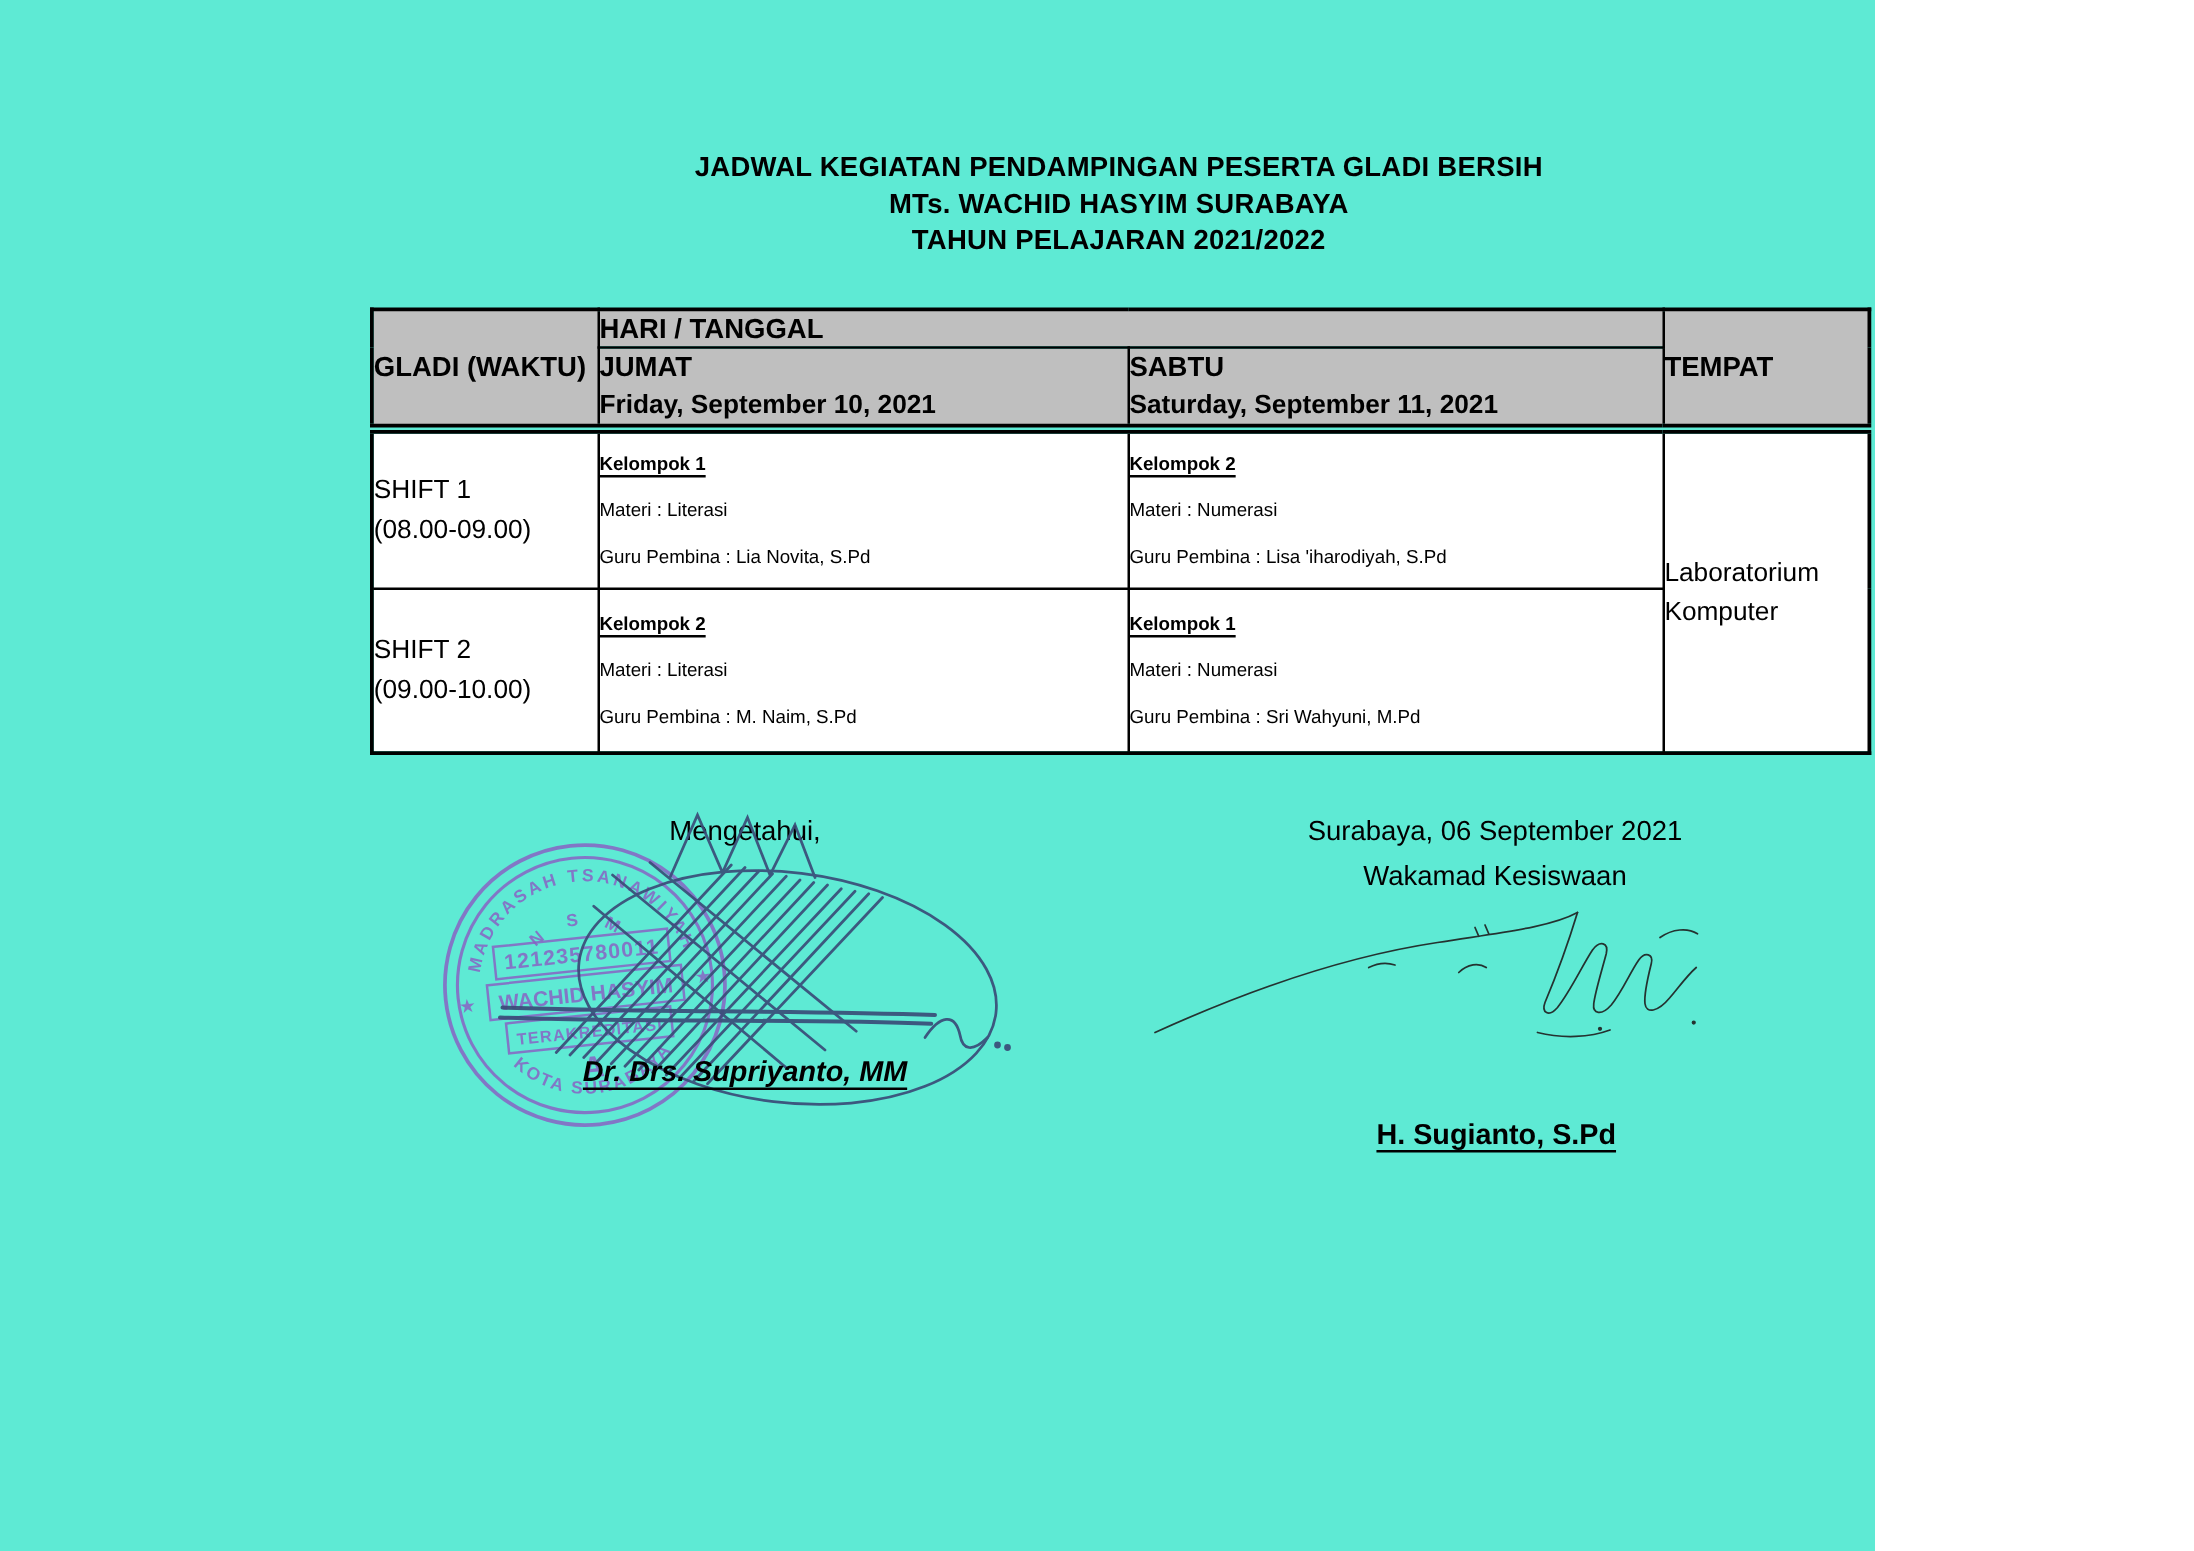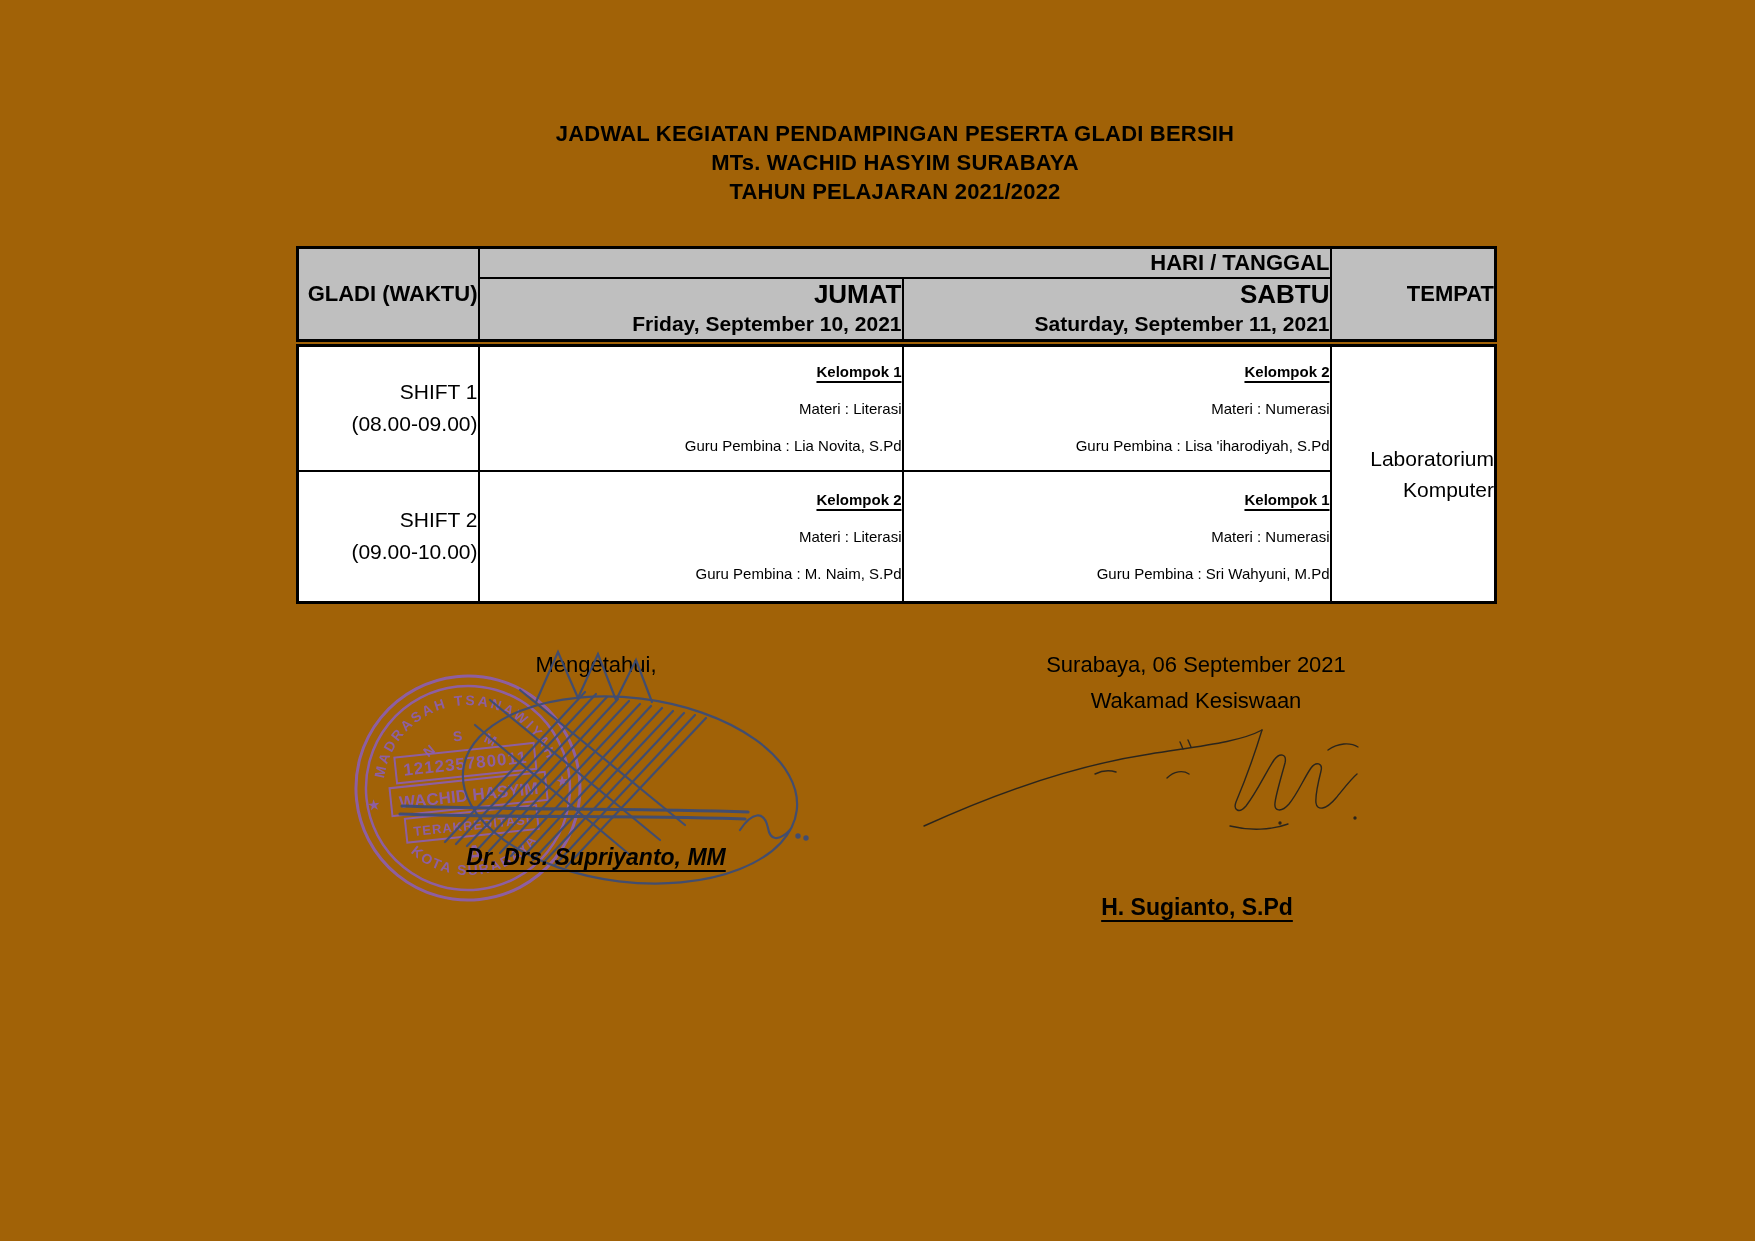--- a/index.html
+++ b/index.html
@@ -3,45 +3,45 @@
 <meta charset="utf-8">
 <style>
   * { box-sizing: border-box; }
   html,body { margin:0; padding:0; }
   body {
     width:1755px; height:1241px;
     background:#ffffff;
     font-family:"Liberation Sans", sans-serif;
     color:#000;
   }
-  .page { position:relative; width:1755px; height:1241px; overflow:hidden; background:#a16207; }
+  .page { position:relative; width:1500px; height:1241px; overflow:hidden; background:#5eead4; }
 
   
   .title-block {
     position:absolute; left:296px; top:119px; width:1198px;
     text-align:center; font-weight:bold; font-size:22px; line-height:29px;
     letter-spacing:0.2px;
   }
 
   
   table.schedule {
     position:absolute; left:296px; top:246px; width:1198px;
     border-collapse:collapse; table-layout:fixed;
     border:3px solid #000;
   }
   table.schedule th, table.schedule td {
     border:2px solid #000;
-    text-align:right; vertical-align:middle;
+    text-align:left; vertical-align:middle;
     padding:0; overflow:hidden;
   }
   .hdr { background:#bfbfbf; font-weight:bold; font-size:22px; }
   .hdr-bottom { border-bottom:8px double #000 !important; }
   .row-group-hdr th { height:30px; }
   .row-day-hdr th { height:62px; }
-  .day-name { font-weight:bold; font-size:26px; line-height:30px; }
+  .day-name { font-weight:bold; font-size:22px; line-height:30px; }
   .day-date { font-weight:bold; font-size:21px; line-height:30px; }
   .row-body-1 td { height:128px; }
   .row-body-2 td { height:132px; }
   .shift-cell { font-size:21px; line-height:32px; font-weight:normal; background:#fff; }
   .lesson-cell { font-size:15px; line-height:37px; background:#fff; }
   .kelompok { font-weight:bold; text-decoration:underline; text-decoration-thickness:2px; text-underline-offset:4px; }
   .tempat-cell { font-size:21px; line-height:31px; background:#fff;margin-top:28px; }
 
   
   .sig-text { position:absolute; text-align:center; font-size:22px; }

